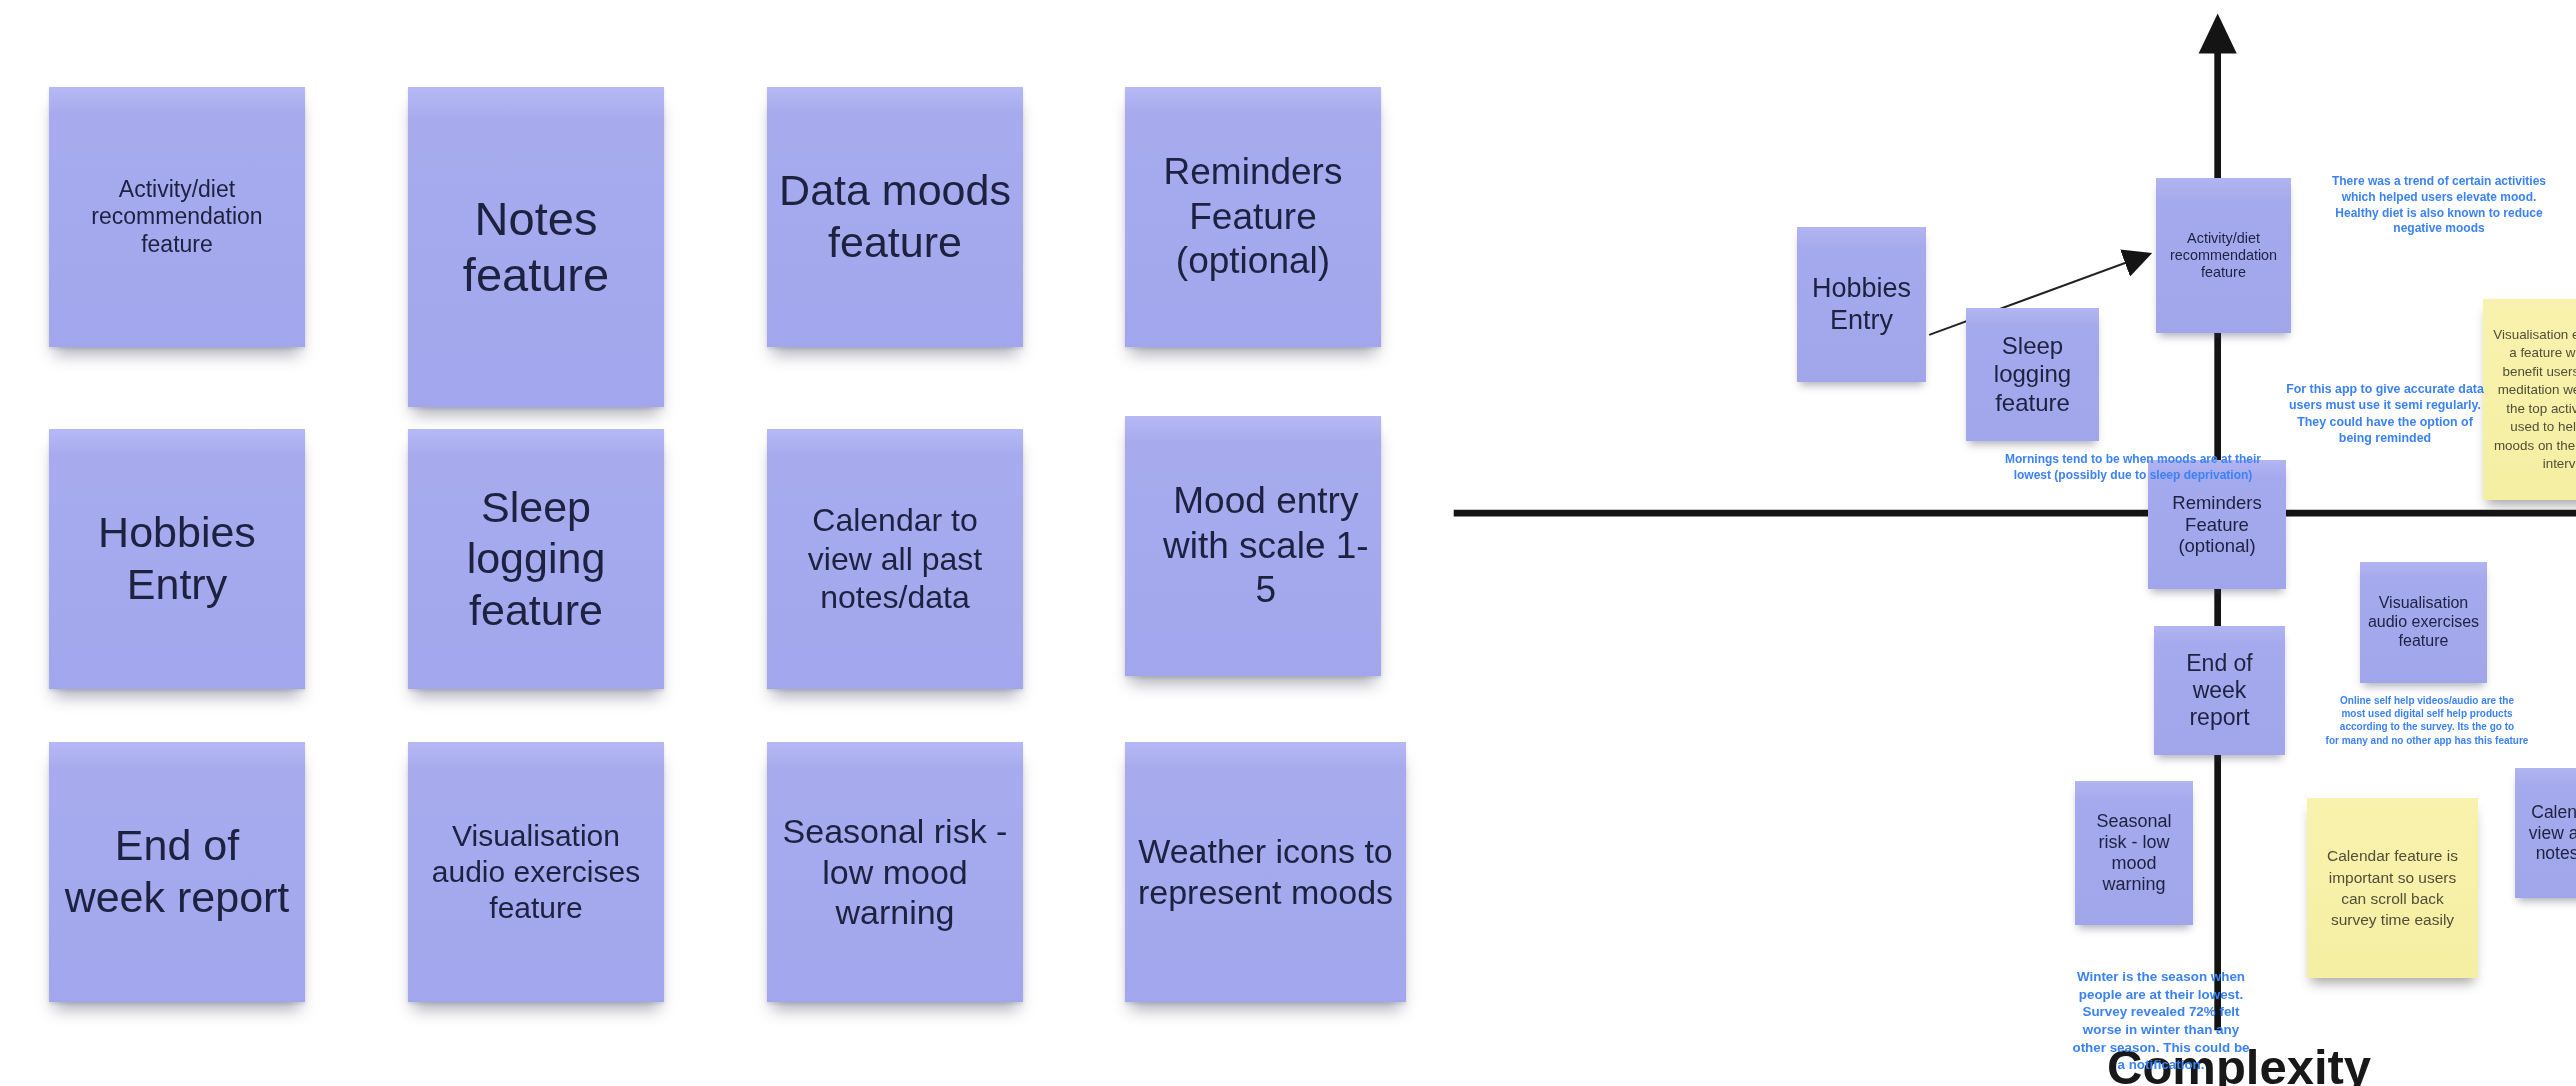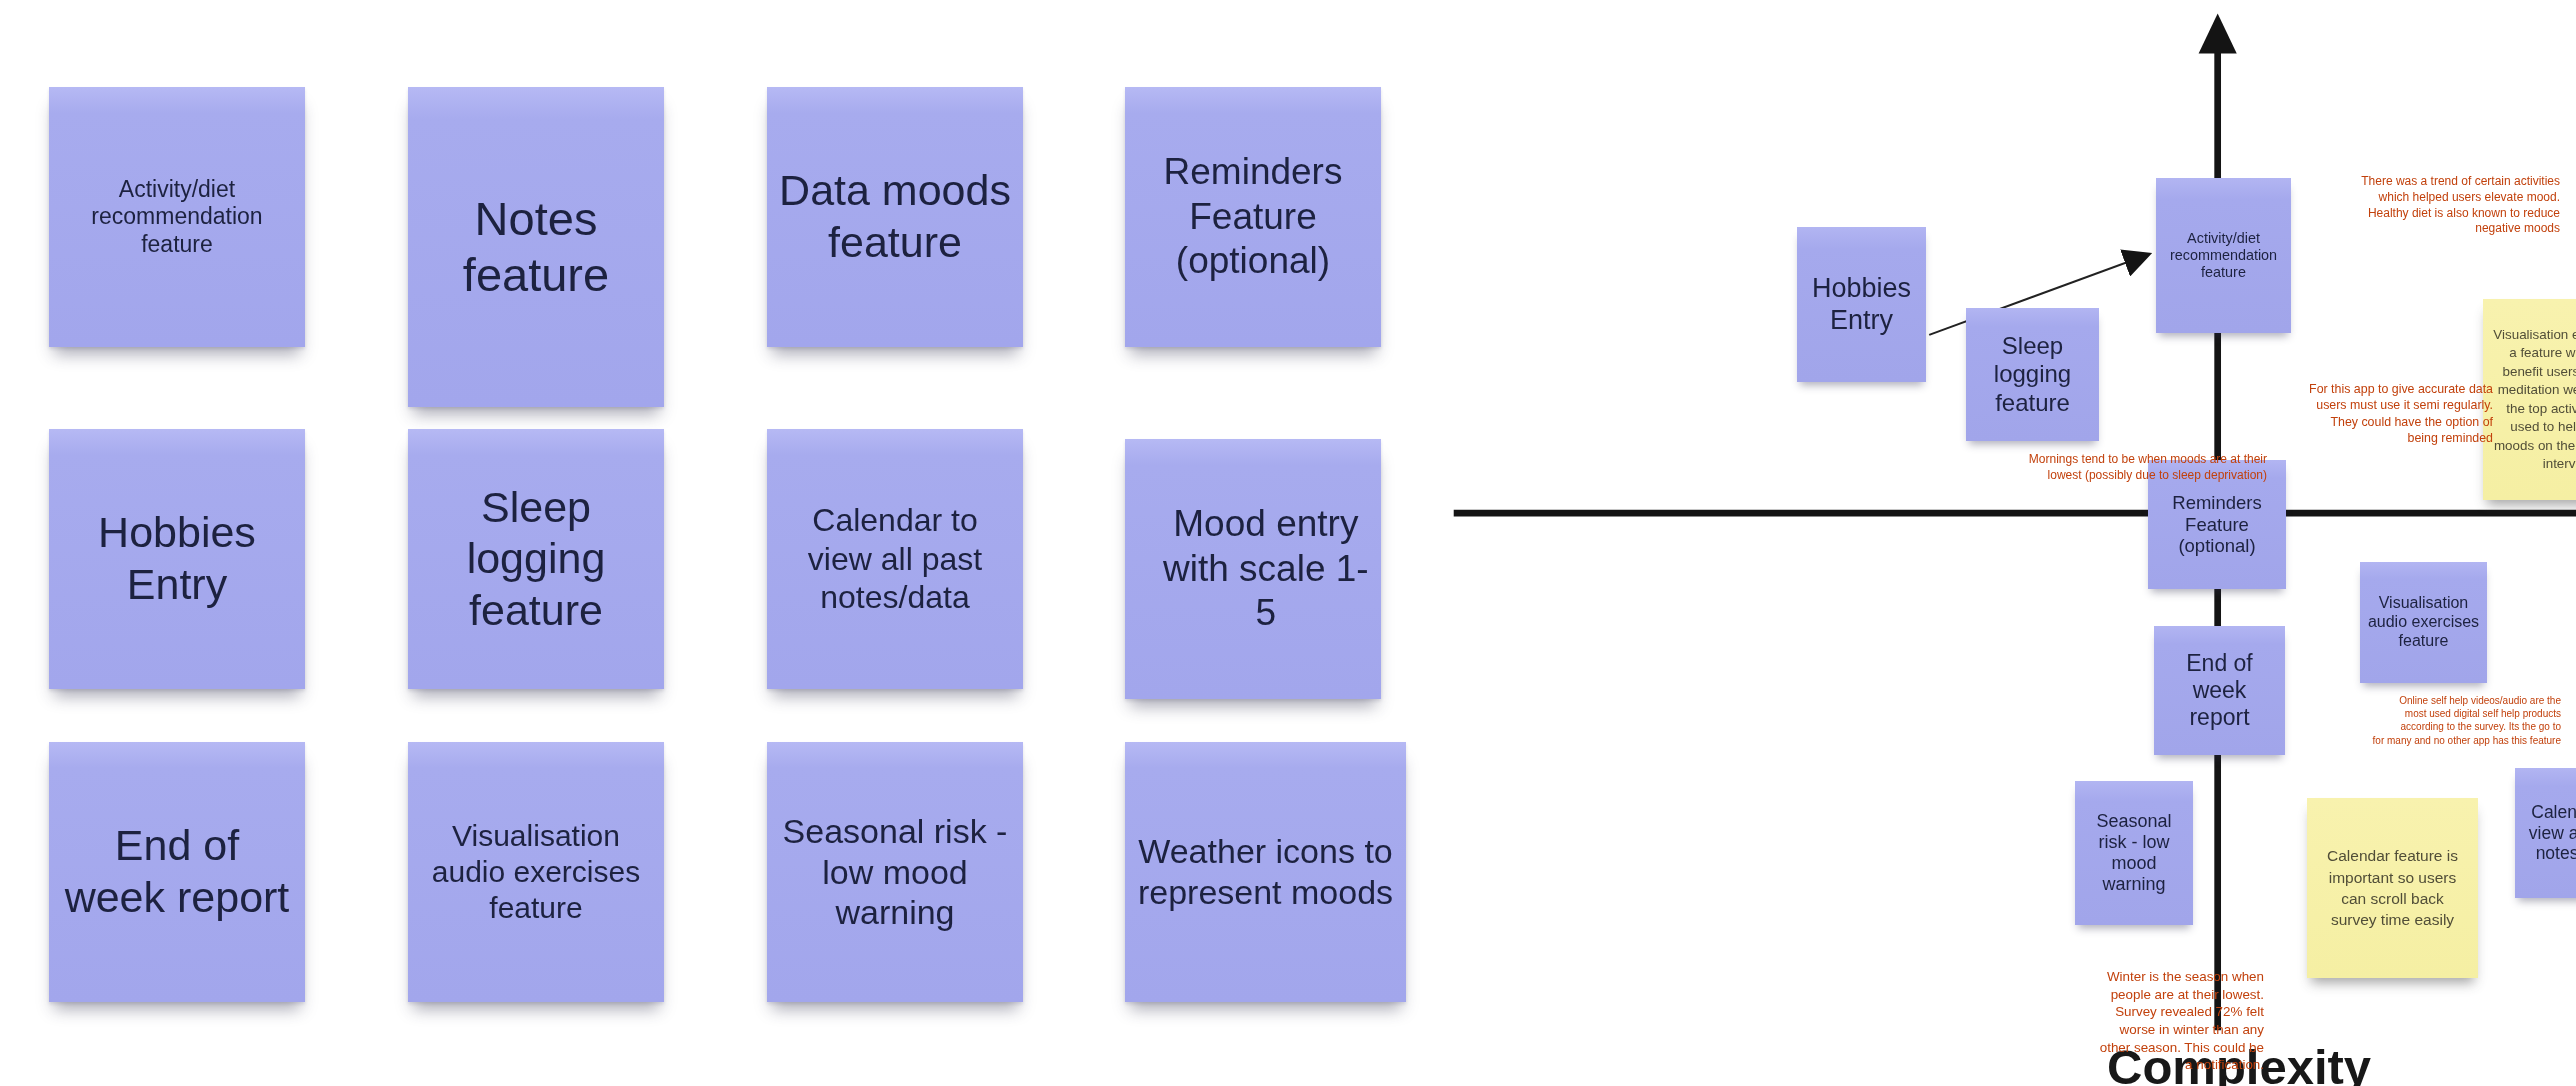--- a/index.html
+++ b/index.html
@@ -24,43 +24,43 @@
     z-index:2;
   }
   .ynote{
     position:absolute;display:flex;align-items:center;justify-content:center;
     text-align:center;color:#514e38;line-height:1.38;padding:9.3px;box-sizing:border-box;
     background:linear-gradient(180deg,#f8f2ae 0%,#f5efa3 100%);
     box-shadow:0 9.3px 11.3px -4.1px rgba(60,60,60,.45);
     z-index:2;
   }
   .ann{
-    position:absolute;color:#c2410c;font-weight:400;white-space:pre-line;
-    text-align:right;z-index:2;line-height:1.32;
+    position:absolute;color:#3b82f6;font-weight:700;white-space:pre-line;
+    text-align:center;z-index:2;line-height:1.32;
   }
   .axis-label{
     position:absolute;color:#181818;font-weight:700;z-index:2;
   }
   .axes-svg{position:absolute;left:0;top:0;z-index:1;}
 </style>
 </head>
 <body>
 
 <div class="canvas">
 
   <section>
     <div class="bnote" style="left:49px;top:87px;width:256px;height:260px;font-size:23px;">Activity/diet recommendation feature</div>
     <div class="bnote" style="left:408px;top:87px;width:256px;height:320px;font-size:47px;">Notes feature</div>
     <div class="bnote" style="left:767px;top:87px;width:256px;height:260px;font-size:43px;">Data moods feature</div>
     <div class="bnote" style="left:1125px;top:87px;width:256px;height:260px;font-size:37px;">Reminders Feature (optional)</div>
 
     <div class="bnote" style="left:49px;top:429px;width:256px;height:260px;font-size:43px;">Hobbies Entry</div>
     <div class="bnote" style="left:408px;top:429px;width:256px;height:260px;font-size:43px;">Sleep logging feature</div>
     <div class="bnote" style="left:767px;top:429px;width:256px;height:260px;font-size:32px;">Calendar to view all past notes/data</div>
-    <div class="bnote" style="left:1125px;top:439px;width:256px;height:260px;font-size:37px;padding-left:36px;">Mood entry with scale 1-5</div>
+    <div class="bnote" style="left:1125px;top:416px;width:256px;height:260px;font-size:37px;padding-left:36px;">Mood entry with scale 1-5</div>
 
     <div class="bnote" style="left:49px;top:742px;width:256px;height:260px;font-size:43px;">End of week report</div>
     <div class="bnote" style="left:408px;top:742px;width:256px;height:260px;font-size:30px;">Visualisation audio exercises feature</div>
     <div class="bnote" style="left:767px;top:742px;width:256px;height:260px;font-size:34px;">Seasonal risk - low mood warning</div>
     <div class="bnote" style="left:1125px;top:742px;width:281px;height:260px;font-size:34px;">Weather icons to represent moods</div>
   </section>
 
   <section>
 
     <svg class="axes-svg" width="3165" height="1086" viewBox="0 0 6144 2108">

